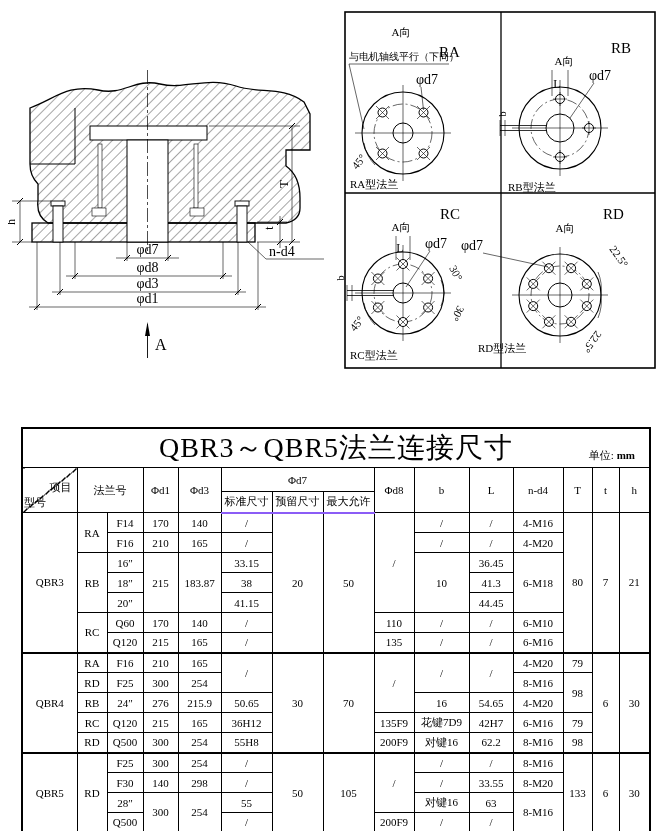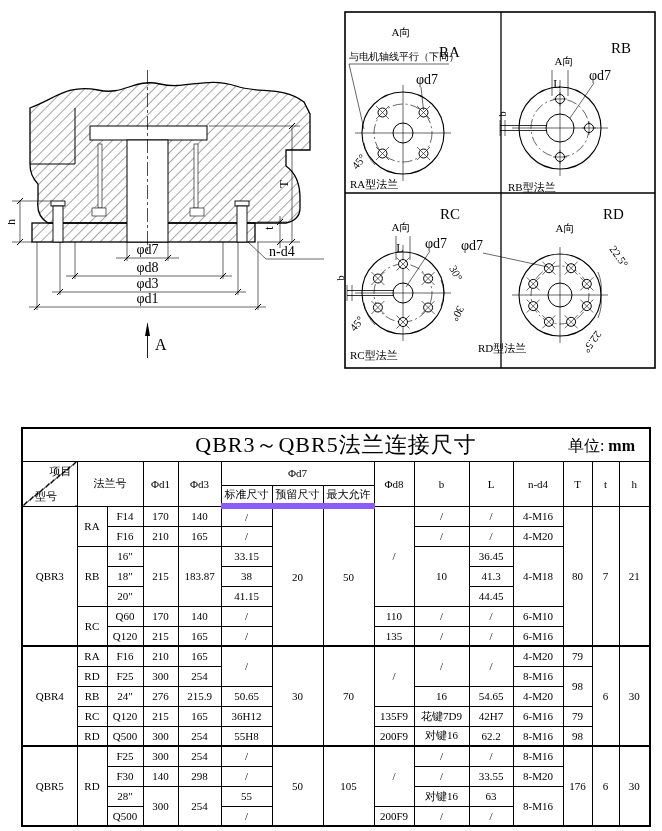--- a/index.html
+++ b/index.html
@@ -9,29 +9,29 @@
   .lineart{stroke:#000;fill:none;}
   
   table.dims{position:absolute;left:21px;top:427px;border-collapse:collapse;table-layout:fixed;
              border:2px solid #000;}
   table.dims td{border:1px solid #000;text-align:center;vertical-align:middle;
                 font-size:11px;padding:0;white-space:nowrap;overflow:hidden;}
   tr.title-row{height:33px;}
   tr.h1{height:24px;} tr.h2{height:21px;}
   tbody tr{height:20px;}
   td.title-cell{position:relative;border-bottom:2px solid #000;}
-  .title-text{font-size:22px;letter-spacing:1px;}
-  .unit{position:absolute;right:14px;bottom:4px;font-size:16px;font-family:Liberation Serif, serif;}
+  .title-text{font-size:28px;letter-spacing:1px;}
+  .unit{position:absolute;right:14px;bottom:4px;font-size:11px;font-family:Liberation Serif, serif;}
   .unit b{font-weight:bold;}
-  tr.h2 td,td.hb{border-bottom:6px solid #8b5cf6;}
+  tr.h2 td,td.hb{border-bottom:2px solid #8b5cf6;}
   tr.sec td{border-top:2px solid #000;}
   td.diag{position:relative;
     background:linear-gradient(to bottom right,transparent calc(50% - .6px),#000 calc(50% - .6px),#000 calc(50% + .6px),transparent calc(50% + .6px));}
-  td.diag .t{position:absolute;top:2px;right:5px;}
-  td.diag .b{position:absolute;bottom:2px;left:12px;}
+  td.diag .t{position:absolute;top:12px;right:5px;}
+  td.diag .b{position:absolute;bottom:2px;left:1px;}
 </style>
 </head>
 <body>
 
 <div class="canvas">
 
   <svg style="position:absolute;left:8px;top:56px;" width="330" height="312" viewBox="0 0 330 312">
     <defs>
       <pattern id="hatch" patternUnits="userSpaceOnUse" width="7" height="7" patternTransform="rotate(45)">
         <line x1="0" y1="0" x2="0" y2="7" stroke="#000" stroke-width="0.7"></line>
@@ -347,21 +347,21 @@
         <td>4-M20</td>
       </tr>
       <tr>
         <td rowspan="3">RB</td>
         <td>16″</td>
         <td rowspan="3">215</td>
         <td rowspan="3">183.87</td>
         <td>33.15</td>
         <td rowspan="3">10</td>
         <td>36.45</td>
-        <td rowspan="3">4-M18</td>
+        <td rowspan="3">6-M18</td>
       </tr>
       <tr>
         <td>18″</td>
         <td>38</td>
         <td>41.3</td>
       </tr>
       <tr>
         <td>20″</td>
         <td>41.15</td>
         <td>44.45</td>
@@ -452,21 +452,21 @@
         <td>F25</td>
         <td>300</td>
         <td>254</td>
         <td>/</td>
         <td rowspan="4">50</td>
         <td rowspan="4">105</td>
         <td rowspan="3">/</td>
         <td>/</td>
         <td>/</td>
         <td>8-M16</td>
-        <td rowspan="4">176</td>
+        <td rowspan="4">133</td>
         <td rowspan="4">6</td>
         <td rowspan="4">30</td>
       </tr>
       <tr>
         <td>F30</td>
         <td>140</td>
         <td>298</td>
         <td>/</td>
         <td>/</td>
         <td>33.55</td>

